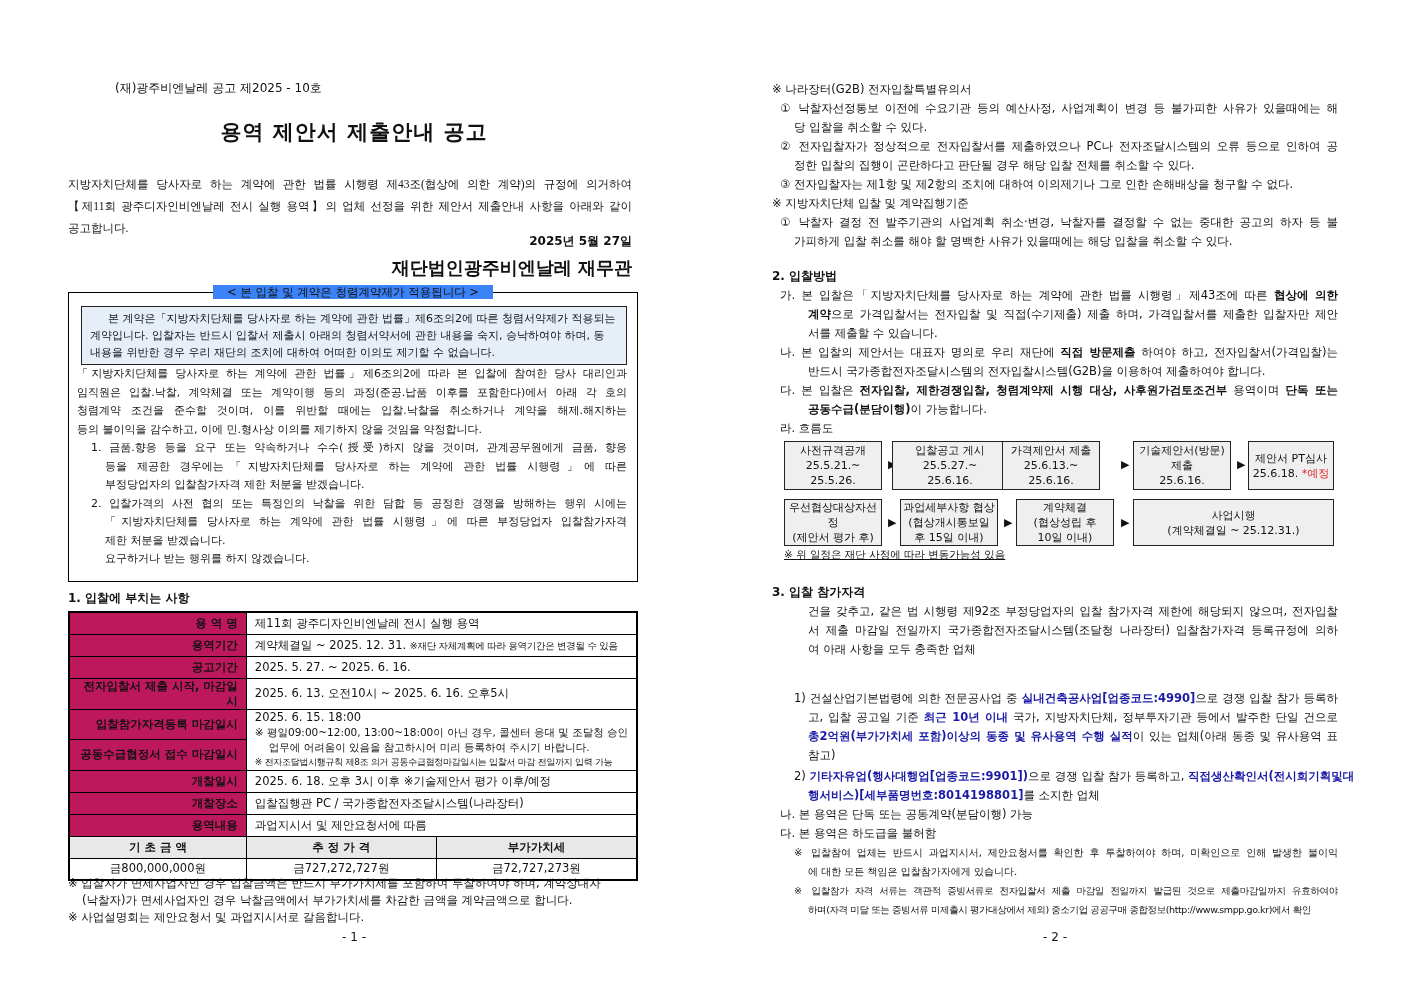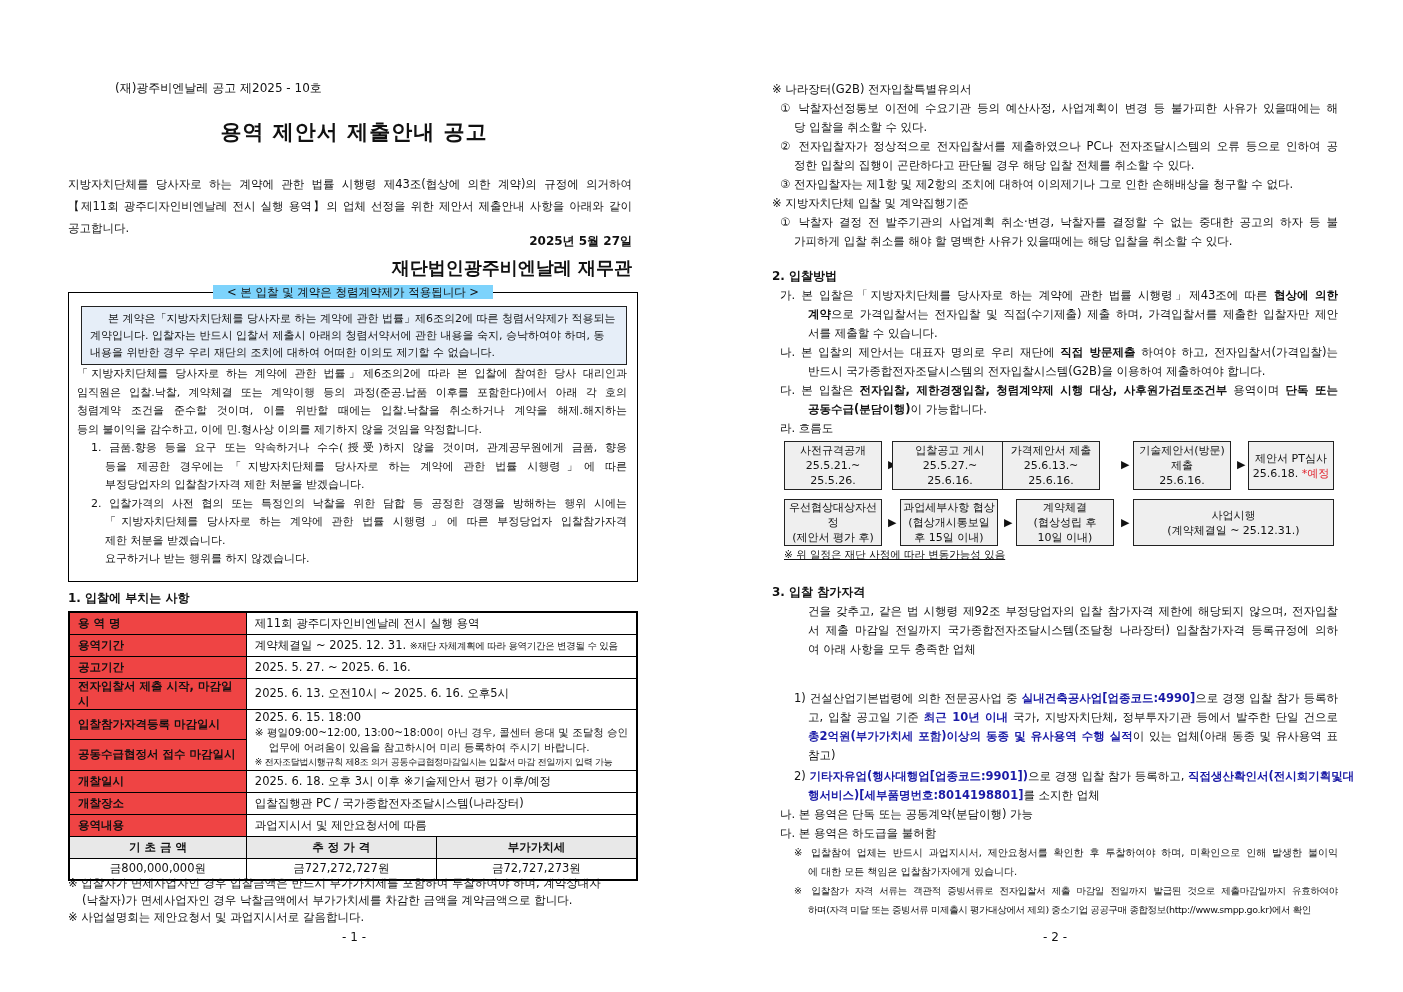--- a/index.html
+++ b/index.html
@@ -10,42 +10,42 @@
   #page2 { left: 772px; width: 566px; }
   .abs { position: absolute; }
   .bold { font-weight: bold; }
   .blue { color: #1a1aa6; font-weight: bold; }
   .red { color: #e0202a; }
 
   
   .doc-no { top: 80px; left: 0; font-size: 12px; margin-left: 47px; }
   .title { top: 118px; left: 0; width: 572px; text-align: center; font-size: 21px; font-weight: bold; letter-spacing: 1px; }
   .intro { top: 173px; left: 0; width: 564px; font-size: 11.5px; line-height: 22px; }
-  .intro p { text-align: justify; text-align-last: justify; white-space: nowrap; }
+  .intro p { text-align: justify; text-align-last: justify; white-space: nowrap; font-family: Liberation Serif, serif; }
   .intro p.last { text-align-last: left; }
   .date { top: 233px; right: 8px; font-weight: bold; font-size: 12px; text-align: right; }
   .issuer { top: 256px; right: 8px; font-weight: bold; font-size: 18px; }
 
   .integrity-box { top: 292px; left: 0; width: 570px; height: 290px; border: 1.5px solid #000; }
   .integrity-title { top: -8px; left: 0; width: 100%; text-align: center; font-size: 11.5px; }
-  .integrity-title span { background: #7dd3fc; padding: 0 14px; }
+  .integrity-title span { background: #3b82f6; padding: 0 14px; }
   .inner-box { top: 13px; left: 12px; width: 546px; height: 59px; border: 1.5px solid #222; background: #e6eef8; padding: 3px 8px; font-size: 11px; line-height: 17px; }
   .inner-box p { white-space: nowrap; }
   .pledge { top: 72px; left: 8px; width: 550px; font-size: 11px; line-height: 18.5px; }
   .pledge p { white-space: nowrap; text-align: justify; text-align-last: justify; }
   .pledge p.last { text-align-last: left; }
   .pledge .item { padding-left: 14px; }
   .pledge .item p.cont { padding-left: 14px; }
 
   .sec-title { font-weight: bold; font-size: 12px; }
   .sec1 { top: 590px; left: 0; }
 
   table.info { position: absolute; top: 611px; left: 0; width: 570px; border-collapse: collapse; border: 2px solid #000; font-size: 11.5px; }
   table.info td { border: 1px solid #000; height: 22px; padding: 0 8px; vertical-align: middle; }
-  table.info td.lbl { background: #ef4444; text-align: left; font-weight: bold; width: 190px; }
+  table.info td.lbl { background: #be185d; text-align: right; font-weight: bold; width: 190px; }
   table.info td.val { white-space: nowrap; }
   table.info td.hdr { background: #e8e8e8; text-align: center; font-weight: bold; }
   table.info td.center { text-align: center; }
   .multi { line-height: 15px; padding-top: 1px; padding-bottom: 1px; }
   .multi .note { font-size: 10.5px; }
   .multi .note2 { font-size: 9px; letter-spacing: -0.3px; }
 
   .footnotes1 { top: 875px; left: 0; width: 570px; font-size: 11.5px; line-height: 17px; }
   .footnotes1 p { white-space: nowrap; }
   .pgnum { top: 930px; width: 100%; text-align: center; font-size: 12px; }

